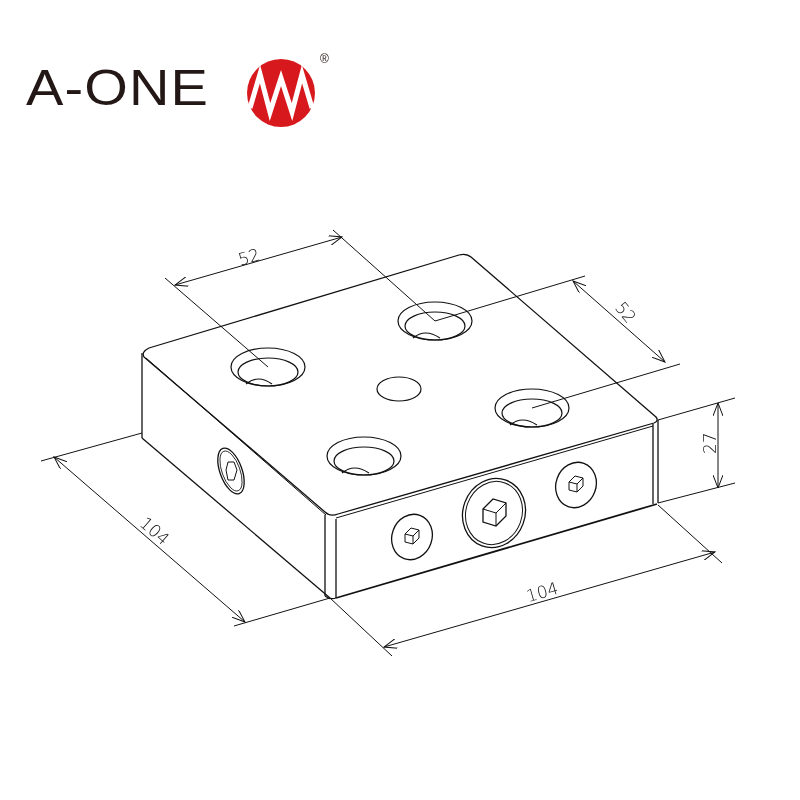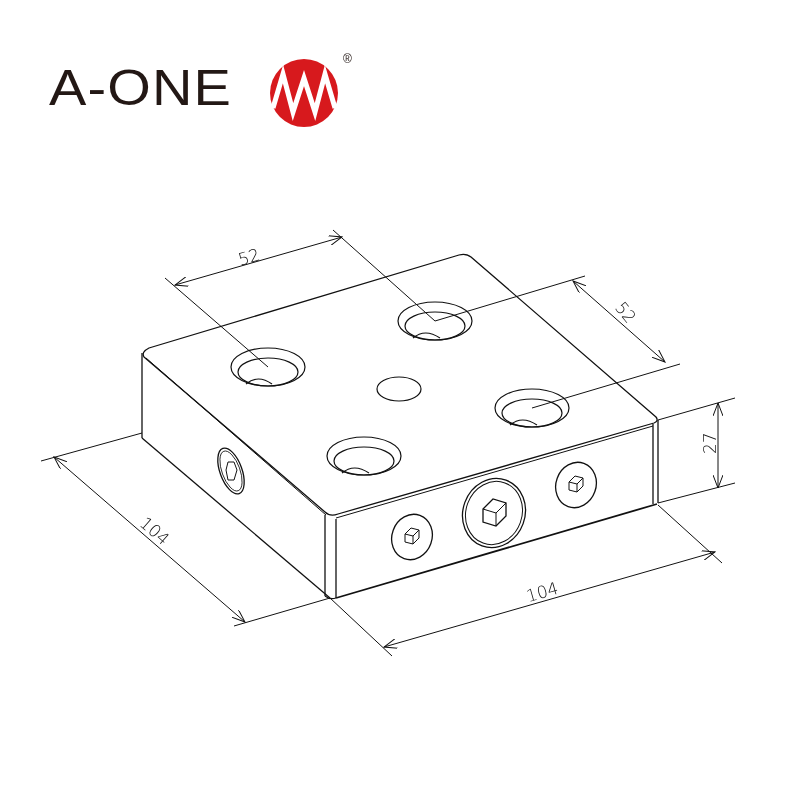--- a/index.html
+++ b/index.html
@@ -1,17 +1,17 @@
 <!DOCTYPE html>
 <html><head>
 <meta charset="utf-8">
 <style>
   html, body { margin: 0; padding: 0; background: #ffffff; }
   body { width: 800px; height: 800px; position: relative; overflow: hidden; font-family: "Liberation Sans", sans-serif; }
-  .logo { position: absolute; left: 49px; top: 52px; width: 320px; height: 90px; }
+  .logo { position: absolute; left: 26px; top: 52px; width: 320px; height: 90px; }
   .logo-text { position: absolute; left: 0; top: 6px; font-family: "Liberation Sans", sans-serif; font-size: 50px; font-weight: 400; letter-spacing: 1px; color: #231815; line-height: 60px; transform: scaleX(1.12); transform-origin: left center; }
   .logo-mark { position: absolute; left: 218px; top: 4px; }
   .logo-reg { position: absolute; left: 294px; top: 0; font-size: 12px; color: #231815; }
   svg.drawing { position: absolute; left: 0; top: 0; }
   .dim-text { font-family: "DejaVu Sans", sans-serif; font-size: 17px; font-weight: 300; fill: #111; }
 </style>
 </head>
 <body>
 
 <div class="logo">

